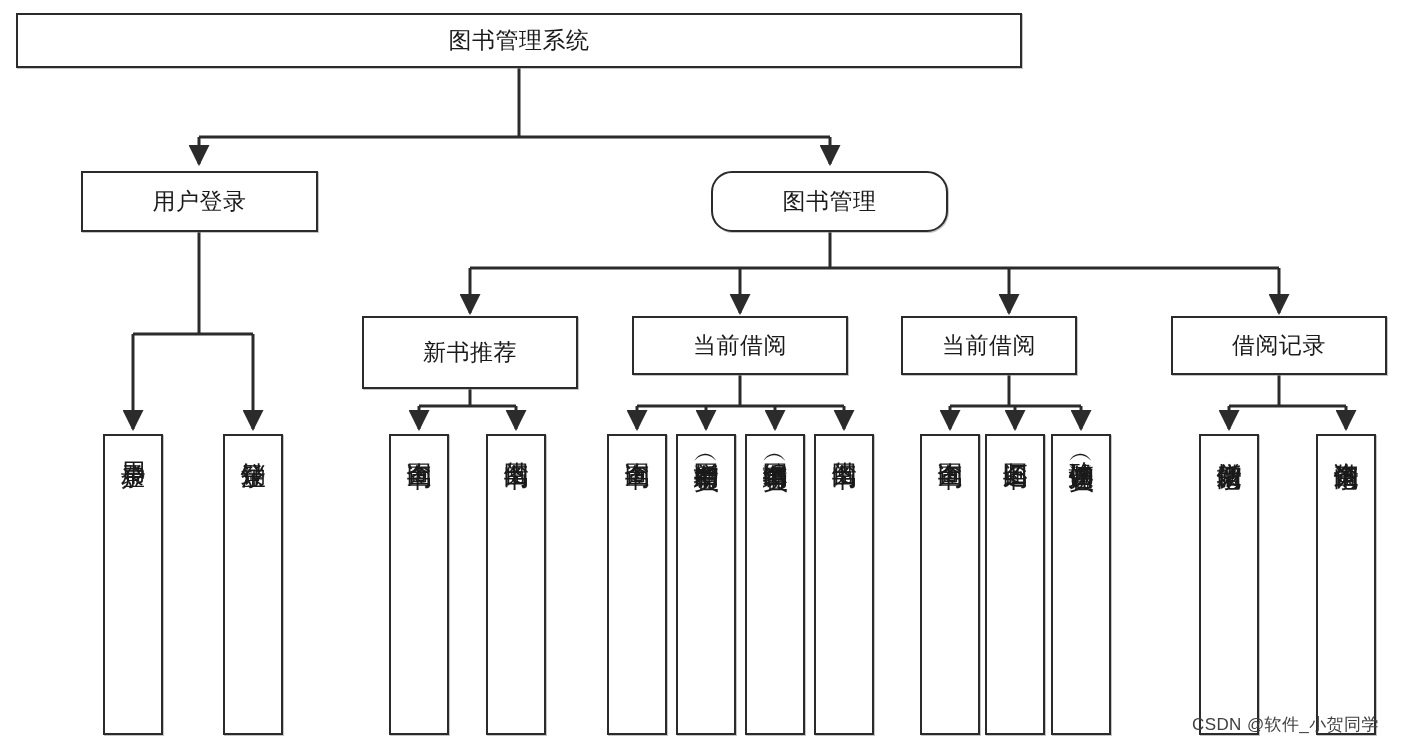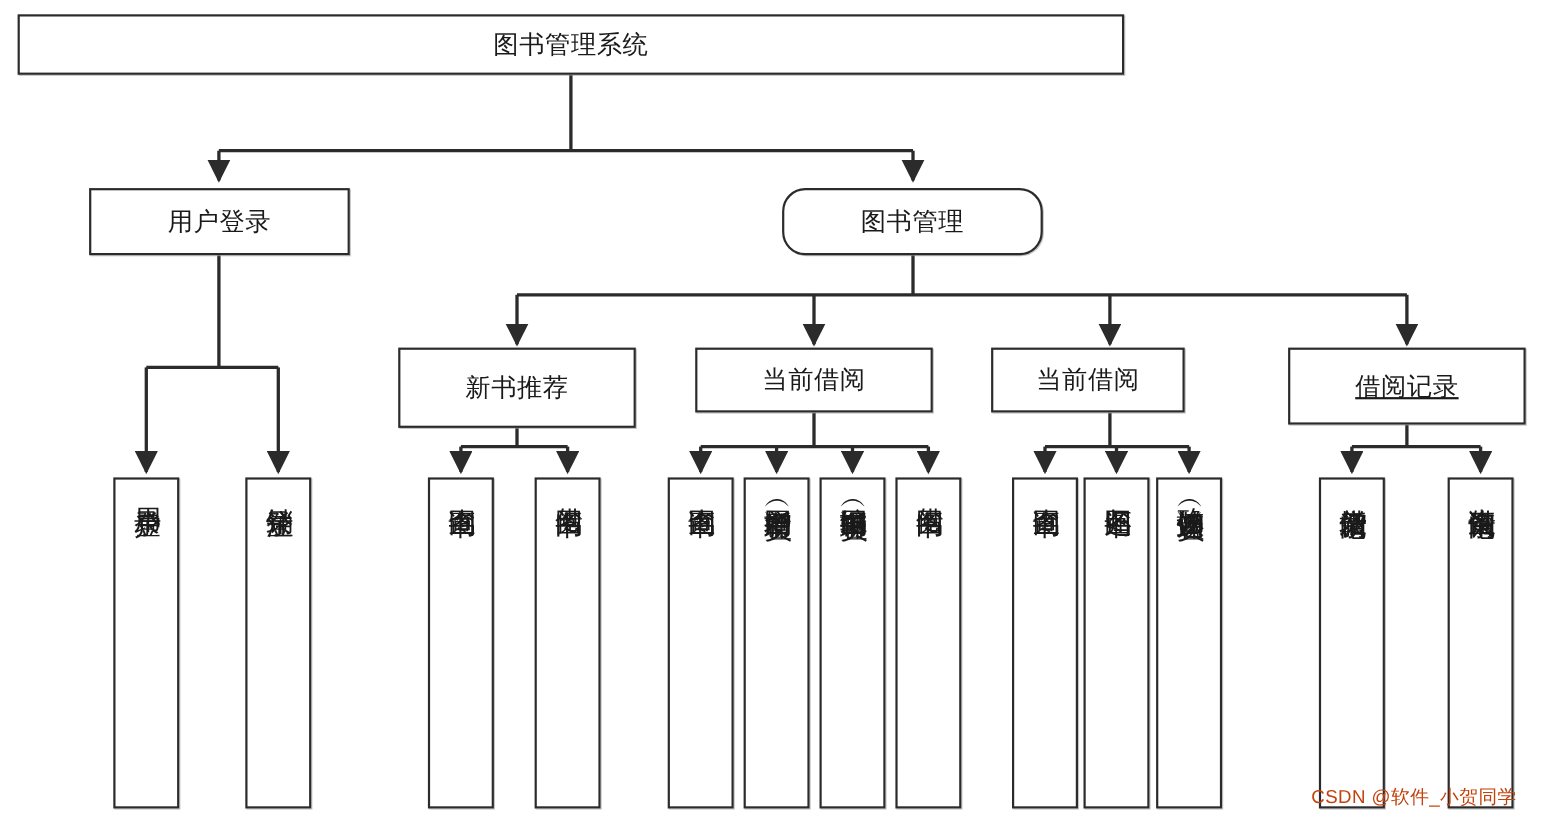--- a/index.html
+++ b/index.html
@@ -56,21 +56,21 @@
     font-size: 25px;
     line-height: 1.02;
     letter-spacing: 1px;
     white-space: nowrap;
   }
   .watermark {
     position: absolute;
     left: 1192px;
     top: 713px;
     font-size: 17px;
-    color: #c2410c;
+    color: #404040;
     white-space: nowrap;
     letter-spacing: 0.4px;
   }
 </style>
 </head>
 <body>
 
 <div id="canvas">
 
   <svg id="edges" viewBox="0 0 1405 747" xmlns="http://www.w3.org/2000/svg">
@@ -136,21 +136,21 @@
 
   <div class="node horiz" style="left:362px; top:316px; width:216px; height:73px;">
     <span class="lbl">新书推荐</span>
   </div>
   <div class="node horiz" style="left:632px; top:316px; width:216px; height:59px;">
     <span class="lbl">当前借阅</span>
   </div>
   <div class="node horiz" style="left:901px; top:316px; width:176px; height:59px;">
     <span class="lbl">当前借阅</span>
   </div>
-  <div class="node horiz" style="left:1171px; top:316px; width:216px; height:70px;text-decoration:underline;">
+  <div class="node horiz" style="left:1171px; top:316px; width:216px; height:59px;">
     <span class="lbl">借阅记录</span>
   </div>
 
   <div class="node vert" style="left:103px; top:434px; width:60px; height:301px;">
     <span class="lbl">用户登录</span>
   </div>
   <div class="node vert" style="left:223px; top:434px; width:60px; height:301px;">
     <span class="lbl">注销登录</span>
   </div>
 

